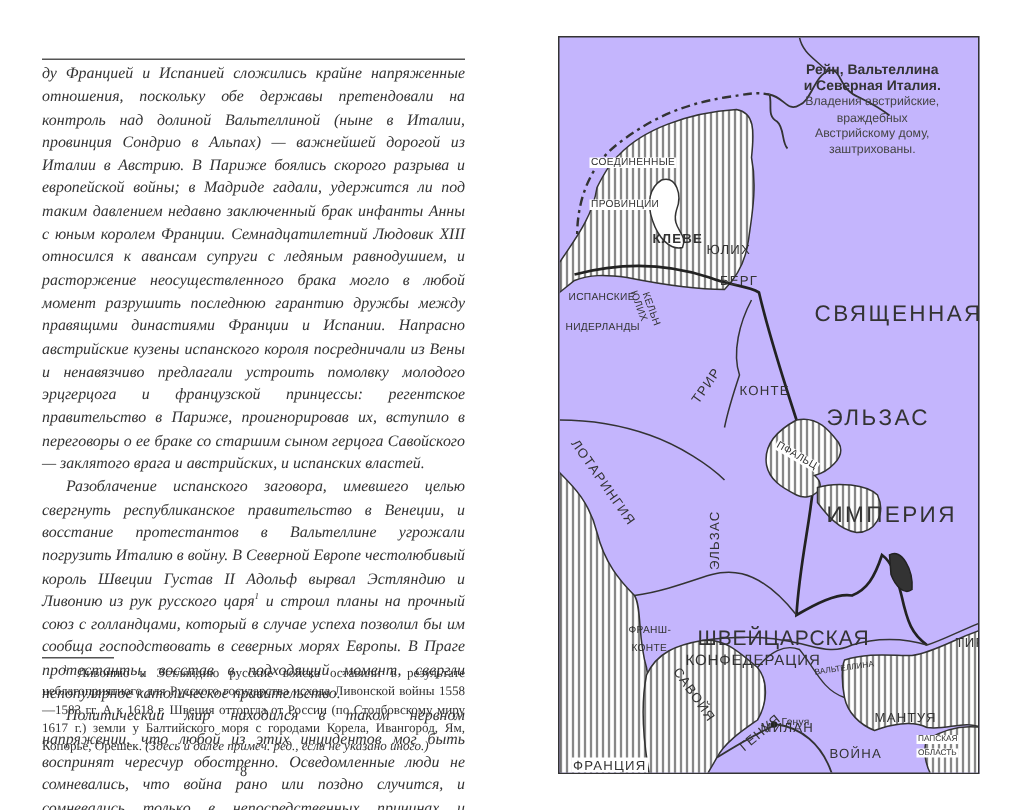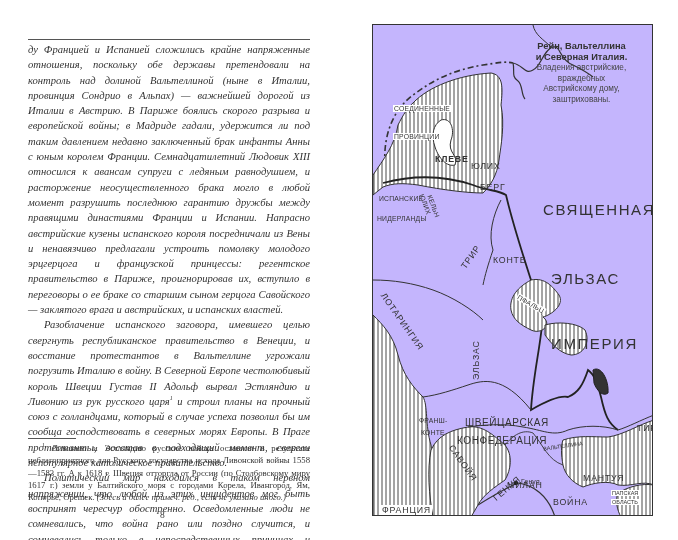--- a/index.html
+++ b/index.html
@@ -110,21 +110,21 @@
     <div class="lbl sm" style="left:6px;top:170px;">ИСПАНСКИЕ</div>
     <div class="lbl sm" style="left:4px;top:190px;">НИДЕРЛАНДЫ</div>
     <div class="lbl big" style="left:170px;top:176px;">СВЯЩЕННАЯ</div>
     <div class="lbl big" style="left:178px;top:245px;">ЭЛЬЗАС</div>
     <div class="lbl big" style="left:178px;top:310px;">ИМПЕРИЯ</div>
     <div class="lbl med" style="left:86px;top:240px;transform:rotate(-55deg);transform-origin:left top;">ТРИР</div>
     <div class="lbl med" style="left:120px;top:230px;">КОНТЕ</div>
     <div class="lbl sm bg" style="left:146px;top:268px;transform:rotate(30deg);transform-origin:left top;">ПФАЛЬЦ</div>
     <div class="lbl med" style="left:14px;top:266px;transform:rotate(55deg);transform-origin:left top;">ЛОТАРИНГИЯ</div>
     <div class="lbl med" style="left:98px;top:355px;transform:rotate(-90deg);transform-origin:left top;">ЭЛЬЗАС</div>
-    <div class="lbl big" style="left:92px;top:392px;letter-spacing:0.6px;font-size:10px;">ШВЕЙЦАРСКАЯ</div>
+    <div class="lbl big" style="left:92px;top:392px;letter-spacing:0.6px;font-size:14px;">ШВЕЙЦАРСКАЯ</div>
     <div class="lbl big" style="left:84px;top:410px;letter-spacing:0.6px;font-size:10px;">КОНФЕДЕРАЦИЯ</div>
     <div class="lbl sm" style="left:46px;top:392px;">ФРАНШ-</div>
     <div class="lbl sm" style="left:48px;top:404px;">КОНТЕ</div>
     <div class="lbl med" style="left:224px;top:398px;margin-left:40px;">ТИРОЛЬ</div>
     <div class="lbl xs" style="left:170px;top:418px;transform:rotate(-8deg);">ВАЛЬТЕЛЛИНА</div>
     <div class="lbl med" style="left:82px;top:418px;transform:rotate(55deg);transform-origin:left top;">САВОЙЯ</div>
     <div class="lbl med" style="left:134px;top:455px;">МИЛАН</div>
     <div class="lbl med" style="left:210px;top:448px;">МАНТУЯ</div>
     <div class="lbl med" style="left:180px;top:472px;">ВОЙНА</div>
     <div class="lbl med bg" style="left:8px;top:480px;">ФРАНЦИЯ</div>

